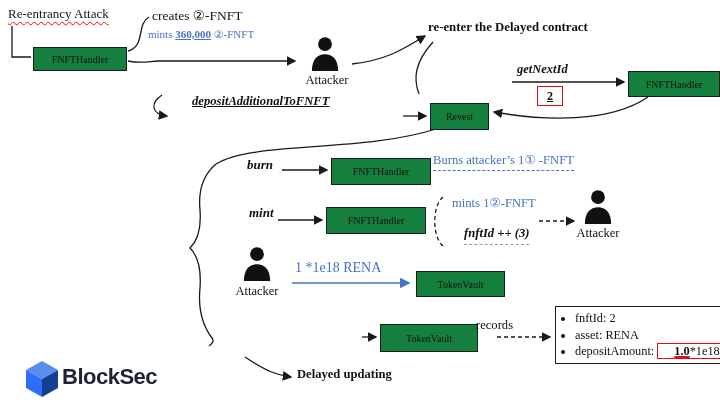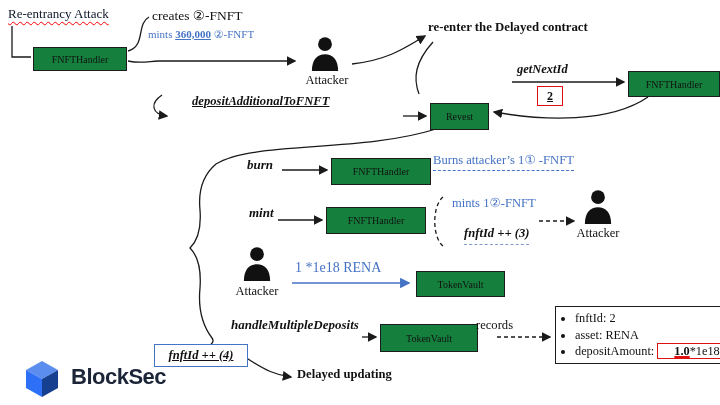--- a/index.html
+++ b/index.html
@@ -39,21 +39,21 @@
   .recordbox ul{margin:3px 0 0 0;padding-left:19px;list-style:disc;}
   .recordbox li{font-size:12.3px;line-height:16.5px;white-space:nowrap;}
   .redbox-inline{border:1.5px solid #e01010;padding:0 16px;}
   .red-ul{font-weight:bold;text-decoration:underline;text-decoration-color:#e01010;text-decoration-thickness:1.5px;}
   .incbox{
     position:absolute;left:154px;top:344px;width:92px;height:21px;z-index:2;
     border:1.6px solid #4472C4;background:#fff;display:flex;align-items:center;justify-content:center;
   }
   .incbox span{font-weight:bold;font-style:italic;text-decoration:underline;font-size:12.5px;}
   .brand-word{
-    position:absolute;left:71px;top:364px;z-index:2;font-family:"Liberation Sans",sans-serif;
+    position:absolute;left:62px;top:364px;z-index:2;font-family:"Liberation Sans",sans-serif;
     font-weight:bold;font-size:22px;color:#1B2537;letter-spacing:-0.5px;
   }
 </style>
 </head>
 <body>
 
 <div class="canvas">
 
   <svg class="lines" width="720" height="405" viewBox="0 0 720 405">
     <defs>
@@ -125,35 +125,31 @@
   <div class="plabel" style="left:566px;top:226px;">Attacker</div>
 
   <svg class="person" style="left:242px;top:246px;" width="30" height="35" viewBox="0 0 24 28">
     <circle cx="12" cy="6.5" r="5.5" fill="#111"></circle>
     <path d="M1.5,28 C1.5,18.5 6,14.5 12,14.5 C18,14.5 22.5,18.5 22.5,28 Z" fill="#111"></path>
   </svg>
   <div class="plabel" style="left:225px;top:284px;">Attacker</div>
   <div class="txt blue" style="left:295px;top:260px;font-size:14px;">1 *1e18 RENA</div>
   <div class="node" style="left:416px;top:271px;width:87px;height:24px;">TokenVault</div>
 
-  <div class="txt bi" style="left:231px;top:318px;">handleMultipleDeposits</div>
   <div class="node" style="left:380px;top:324px;width:96px;height:26px;">TokenVault</div>
   <div class="txt" style="left:476px;top:318px;font-size:12.6px;">records</div>
 
   <div class="recordbox">
     <ul>
       <li>fnftId: 2</li>
       <li>asset: RENA</li>
       <li><span>depositAmount: </span><span class="redbox-inline"><span class="red-ul">1.0</span><span>*1e18</span></span></li>
     </ul>
   </div>
 
-  <div class="incbox">
-    <span>fnftId ++ (4)</span>
-  </div>
   <div class="txt bold" style="left:297px;top:367px;font-size:12.6px;">Delayed updating</div>
 
   <svg class="person" style="left:26px;top:360px;" width="32" height="38" viewBox="0 0 32 36">
     <polygon points="16,0 32,9 16,18 0,9" fill="#5B8DEF"></polygon>
     <polygon points="0,9 16,18 16,36 0,27" fill="#2D6FF7"></polygon>
     <polygon points="32,9 16,18 16,36 32,27" fill="#173F8F"></polygon>
   </svg>
   <div class="brand-word">BlockSec</div>
 
 </div>

